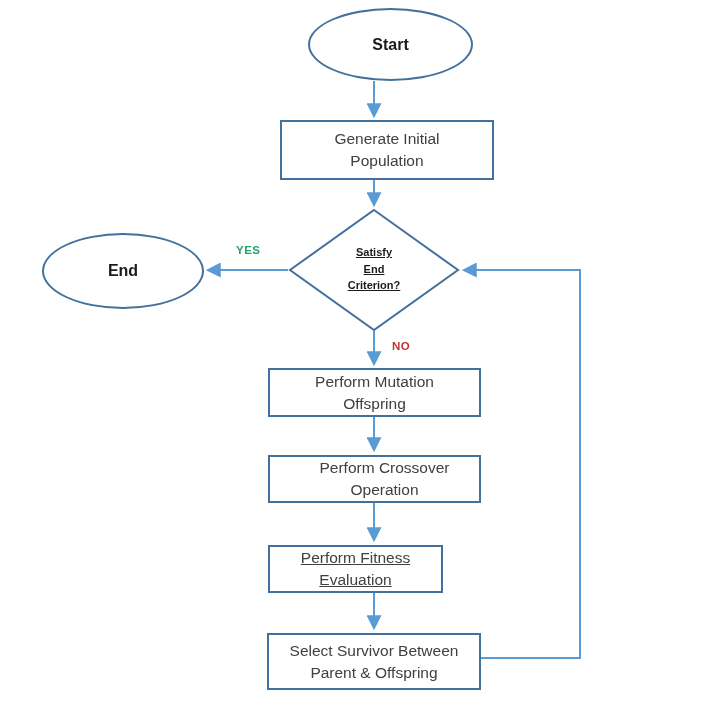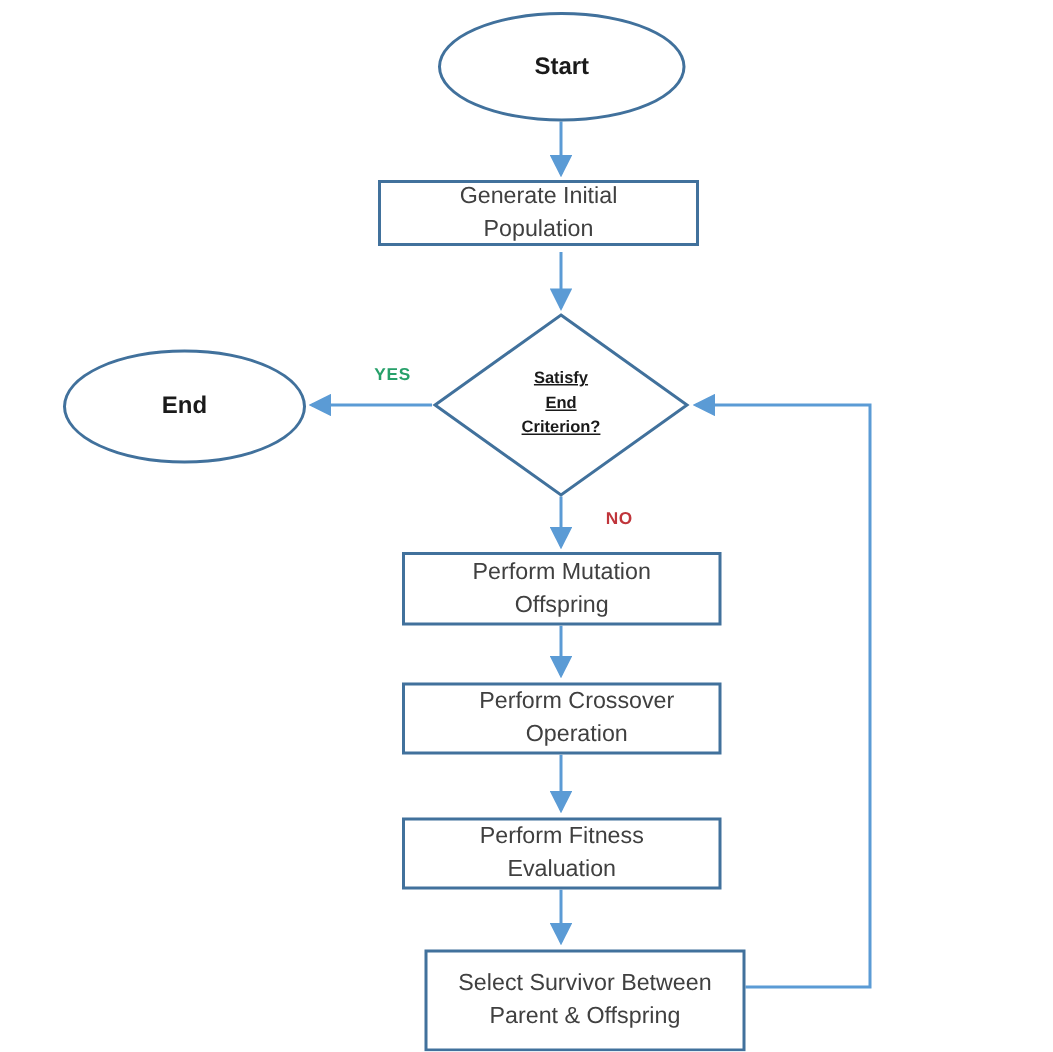--- a/index.html
+++ b/index.html
@@ -45,51 +45,51 @@
   }
   .node span {
     white-space: pre-line;
   }
   .ellipse {
     border-radius: 50%;
     font-weight: bold;
     font-size: 16px;
     color: var(--bold_text, #1a1a1a);
   }
-  .start-node { left: 292px; top: 8px;   width: 165px; height: 73px; }
+  .start-node { left: 308px; top: 8px;   width: 165px; height: 73px; }
   .end-node   { left: 42px;  top: 233px; width: 162px; height: 76px; }
   .box {
     color: var(--box_text, #404040);
     font-size: 15.5px;
     line-height: 1.42;
   }
-  .generate-node  { left: 252px; top: 120px; width: 214px; height: 44px; }
+  .generate-node  { left: 280px; top: 120px; width: 214px; height: 60px; }
   .mutation-node  { left: 268px; top: 368px; width: 213px; height: 49px; }
   .crossover-node { left: 268px; top: 455px; width: 213px; height: 48px; padding-left: 20px; }
-  .fitness-node   { left: 268px; top: 545px; width: 213px; height: 48px; }
-  .select-node    { left: 267px; top: 633px; width: 214px; height: 68px; margin-left: 16px; }
+  .fitness-node   { left: 268px; top: 545px; width: 175px; height: 48px; text-decoration: underline; }
+  .select-node    { left: 267px; top: 633px; width: 214px; height: 57px; }
   .decision-label {
     position: absolute;
     left: 332px;
     top: 244px;
     width: 84px;
     text-align: center;
     font-weight: bold;
     font-size: 11px;
     line-height: 1.5;
     color: var(--bold_text, #1a1a1a);
     white-space: pre-line;
     text-decoration: underline;
   }
   .edge-label {
     position: absolute;
     font-weight: bold;
     font-size: 11.5px;
     letter-spacing: 0.5px;
-    text-align: right;
+    text-align: left;
   }
   .yes-label {
     left: 236px;
     top: 244px;
     width: 38px;
     color: var(--yes_green, #27A06A);
   }
   .no-label {
     left: 392px;
     top: 340px;

